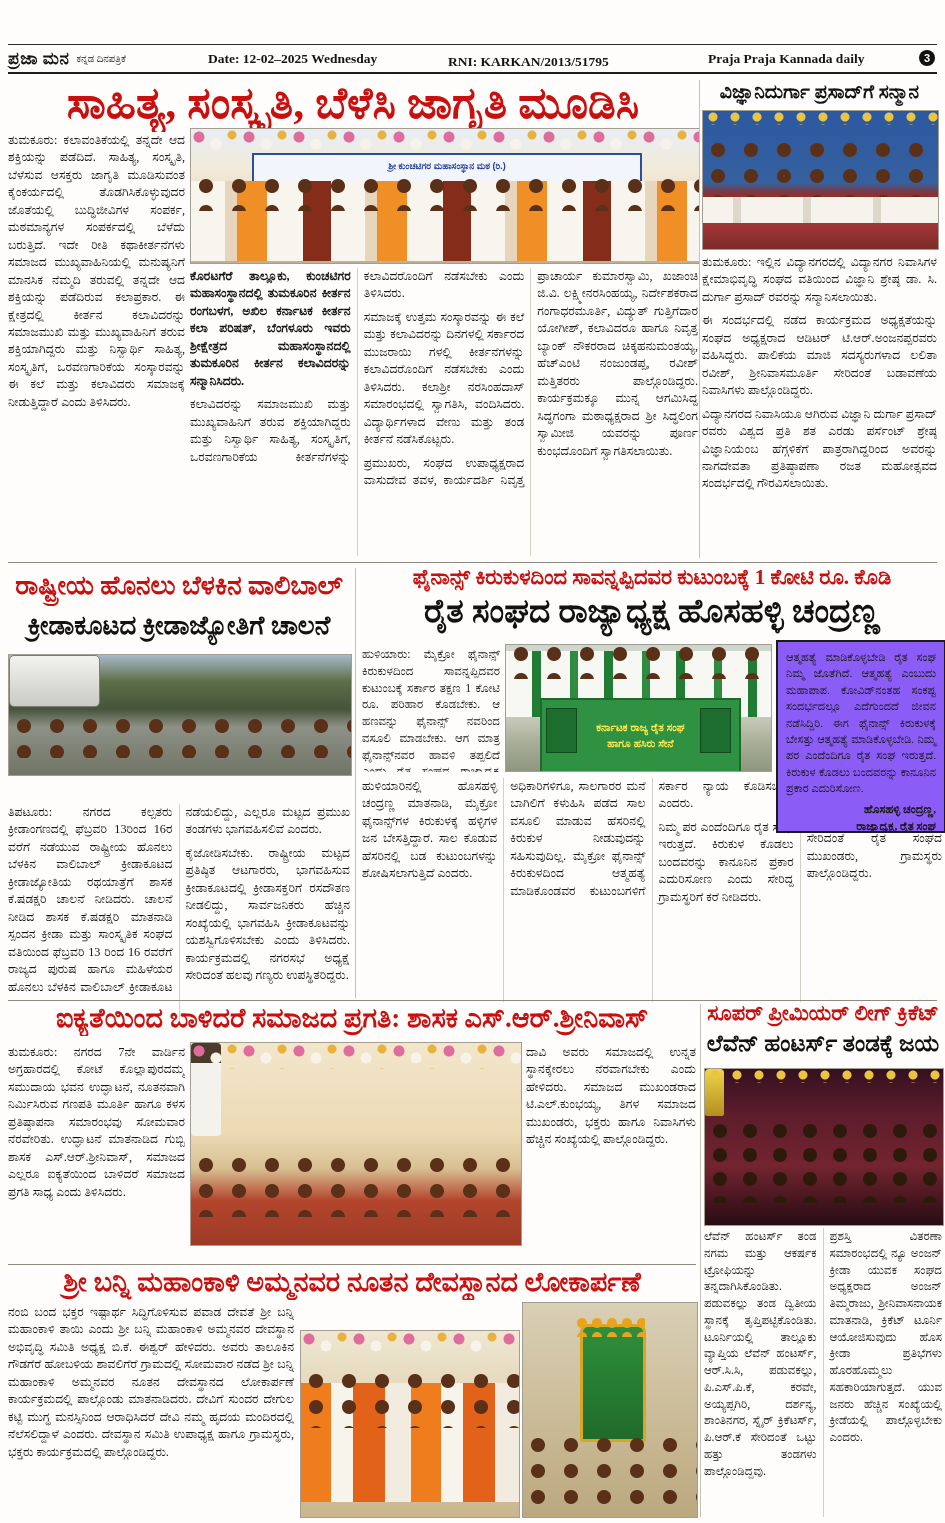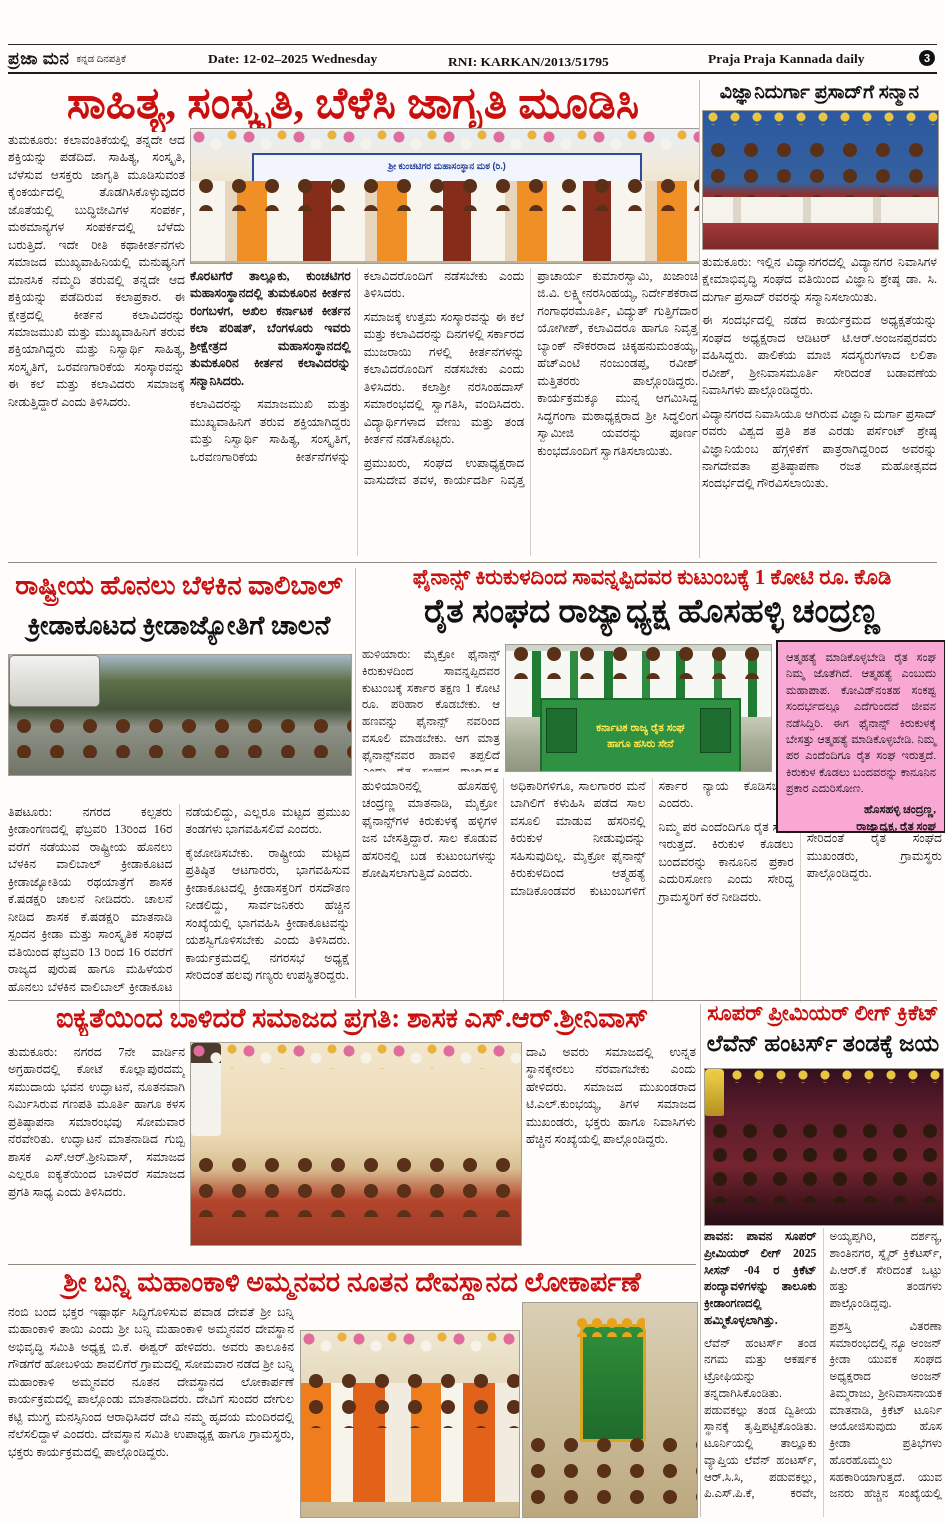--- a/index.html
+++ b/index.html
@@ -69,21 +69,21 @@
   #ph-unity .speaker{left:46%;top:18%;width:9%;height:46%;background:linear-gradient(180deg,#4a3b2c 0 22%,#f4f2ec 22% 100%);border-radius:4px;}
   #ph-cricket{background:linear-gradient(180deg,#351020 0%,#5e1d2c 30%,#73242f 62%,#270c14 100%);}
   #ph-cricket .trophy{left:46%;top:34%;width:8%;height:30%;background:linear-gradient(180deg,#f0d24a,#b3901f);border-radius:4px 4px 2px 2px;}
   #ph-temple1{background:linear-gradient(180deg,#efe7d2 0%,#e0d2b2 45%,#c9b68f 100%);}
   #ph-temple1 .crowd{left:0;top:28%;width:100%;height:64%;
     background:repeating-linear-gradient(90deg,#ef7d1d 0 30px,#f7f4ec 30px 52px,#e2621a 52px 84px,#f2ece0 84px 110px);}
   #ph-temple2{background:linear-gradient(180deg,#d9cfb6 0%,#cfc19f 40%,#bba87f 100%);}
   #ph-temple2 .idol{left:33%;top:10%;width:34%;height:52%;background:linear-gradient(180deg,#2f8f3a,#1f6b2b);
     border:3px solid #d8a61f;border-radius:8px 8px 3px 3px;}
   #ph-temple2 .garland{background-image:radial-gradient(circle at 7px 7px,#e8a41d 4.5px,rgba(0,0,0,0) 5.5px);background-size:15px 14px;}
-  .qbox{position:absolute;border:2px solid #1a1a1a;background:#f9a8d4;padding:7px 8px;
+  .qbox{position:absolute;border:2px solid #1a1a1a;background:#8b5cf6;padding:7px 8px;
     font-size:11.3px;line-height:1.45;text-align:justify;overflow:hidden;}
   .qbox .sig{text-align:right;font-weight:bold;margin-top:5px;}
 </style>
 </head>
 <body>
 
 <div id="page">
 
   <div id="header">
     <span class="masthead">ಪ್ರಜಾ ಮನ</span>
@@ -200,21 +200,20 @@
   <div class="abs hl red" style="left:704px;top:1002px;width:238px;height:26px;font-size:21px;">ಸೂಪರ್ ಪ್ರೀಮಿಯರ್ ಲೀಗ್ ಕ್ರಿಕೆಟ್ :</div>
   <div class="abs hl black" style="left:704px;top:1032px;width:238px;height:30px;font-size:23px;">ಲೆವೆನ್ ಹಂಟರ್ಸ್ ತಂಡಕ್ಕೆ ಜಯ</div>
 
   <div class="photo" id="ph-cricket" style="left:704px;top:1068px;width:238px;height:156px;">
     <div class="layer bunting" style="left:0;top:0;width:100%;height:14px;"></div>
     <div class="trophy"></div>
     <div class="layer heads-dark" style="left:0;top:34%;width:100%;height:52%;"></div>
   </div>
 
   <div class="abs body-txt cols2" style="left:704px;top:1228px;width:238px;height:289px;font-size:11.8px;">
-    <p class="cap">ಪಾವನ: ಪಾವನ ಸೂಪರ್ ಪ್ರೀಮಿಯರ್ ಲೀಗ್ 2025 ಸೀಸನ್ -04 ರ ಕ್ರಿಕೆಟ್ ಪಂದ್ಯಾವಳಿಗಳನ್ನು ತಾಲೂಕು ಕ್ರೀಡಾಂಗಣದಲ್ಲಿ ಹಮ್ಮಿಕೊಳ್ಳಲಾಗಿತ್ತು.</p>
     <p>ಲೆವೆನ್ ಹಂಟರ್ಸ್ ತಂಡ ನಗಮ ಮತ್ತು ಆಕರ್ಷಕ ಟ್ರೋಫಿಯನ್ನು ತನ್ನದಾಗಿಸಿಕೊಂಡಿತು. ಪಡುವಕಲ್ಲು ತಂಡ ದ್ವಿತೀಯ ಸ್ಥಾನಕ್ಕೆ ತೃಪ್ತಿಪಟ್ಟಿಕೊಂಡಿತು. ಟೂರ್ನಿಯಲ್ಲಿ ತಾಲ್ಲೂಕು ವ್ಯಾಪ್ತಿಯ ಲೆವೆನ್ ಹಂಟರ್ಸ್, ಆರ್.ಸಿ.ಸಿ, ಪಡುವಕಲ್ಲು, ಪಿ.ಎಸ್.ಪಿ.ಕೆ, ಕರವೇ, ಅಯ್ಯಪ್ಪಗಿರಿ, ದರ್ಶನ್ಯ, ಶಾಂತಿನಗರ, ಸ್ನೈರ್ ಕ್ರಿಕೆಟರ್ಸ್, ಪಿ.ಆರ್.ಕೆ ಸೇರಿದಂತೆ ಒಟ್ಟು ಹತ್ತು ತಂಡಗಳು ಪಾಲ್ಗೊಂಡಿದ್ದವು.</p>
     <p>ಪ್ರಶಸ್ತಿ ವಿತರಣಾ ಸಮಾರಂಭದಲ್ಲಿ ನ್ಯೂ ಅಂಜನ್ ಕ್ರೀಡಾ ಯುವಕ ಸಂಘದ ಅಧ್ಯಕ್ಷರಾದ ಅಂಜನ್ ತಿಮ್ಮರಾಜು, ಶ್ರೀನಿವಾಸನಾಯಕ ಮಾತನಾಡಿ, ಕ್ರಿಕೆಟ್ ಟೂರ್ನಿ ಆಯೋಜಿಸುವುದು ಹೊಸ ಕ್ರೀಡಾ ಪ್ರತಿಭೆಗಳು ಹೊರಹೊಮ್ಮಲು ಸಹಕಾರಿಯಾಗುತ್ತದೆ. ಯುವ ಜನರು ಹೆಚ್ಚಿನ ಸಂಖ್ಯೆಯಲ್ಲಿ ಕ್ರೀಡೆಯಲ್ಲಿ ಪಾಲ್ಗೊಳ್ಳಬೇಕು ಎಂದರು.</p>
   </div>
 
   <div class="hrule" style="left:8px;top:1264px;width:688px;"></div>
 
   <div class="abs hl red" style="left:8px;top:1268px;width:688px;height:32px;font-size:27px;">ಶ್ರೀ ಬನ್ನಿ ಮಹಾಂಕಾಳಿ ಅಮ್ಮನವರ ನೂತನ ದೇವಸ್ಥಾನದ ಲೋಕಾರ್ಪಣೆ</div>
 
   <div class="abs body-txt" style="left:8px;top:1304px;width:286px;height:213px;">
     <p>ನಂಬಿ ಬಂದ ಭಕ್ತರ ಇಷ್ಟಾರ್ಥ ಸಿದ್ಧಿಗೊಳಿಸುವ ಪವಾಡ ದೇವತೆ ಶ್ರೀ ಬನ್ನಿ ಮಹಾಂಕಾಳಿ ತಾಯಿ ಎಂದು ಶ್ರೀ ಬನ್ನಿ ಮಹಾಂಕಾಳಿ ಅಮ್ಮನವರ ದೇವಸ್ಥಾನ ಅಭಿವೃದ್ಧಿ ಸಮಿತಿ ಅಧ್ಯಕ್ಷ ಬಿ.ಕೆ. ಈಶ್ವರ್ ಹೇಳಿದರು. ಅವರು ತಾಲೂಕಿನ ಗೌಡಗೆರೆ ಹೋಬಳಿಯ ಶಾವಲಿಗೆರೆ ಗ್ರಾಮದಲ್ಲಿ ಸೋಮವಾರ ನಡೆದ ಶ್ರೀ ಬನ್ನಿ ಮಹಾಂಕಾಳಿ ಅಮ್ಮನವರ ನೂತನ ದೇವಸ್ಥಾನದ ಲೋಕಾರ್ಪಣೆ ಕಾರ್ಯಕ್ರಮದಲ್ಲಿ ಪಾಲ್ಗೊಂಡು ಮಾತನಾಡಿದರು. ದೇವಿಗೆ ಸುಂದರ ದೇಗುಲ ಕಟ್ಟಿ ಮುಗ್ಧ ಮನಸ್ಸಿನಿಂದ ಆರಾಧಿಸಿದರೆ ದೇವಿ ನಮ್ಮ ಹೃದಯ ಮಂದಿರದಲ್ಲಿ ನೆಲೆಸಲಿದ್ದಾಳೆ ಎಂದರು. ದೇವಸ್ಥಾನ ಸಮಿತಿ ಉಪಾಧ್ಯಕ್ಷ ಹಾಗೂ ಗ್ರಾಮಸ್ಥರು, ಭಕ್ತರು ಕಾರ್ಯಕ್ರಮದಲ್ಲಿ ಪಾಲ್ಗೊಂಡಿದ್ದರು.</p>

